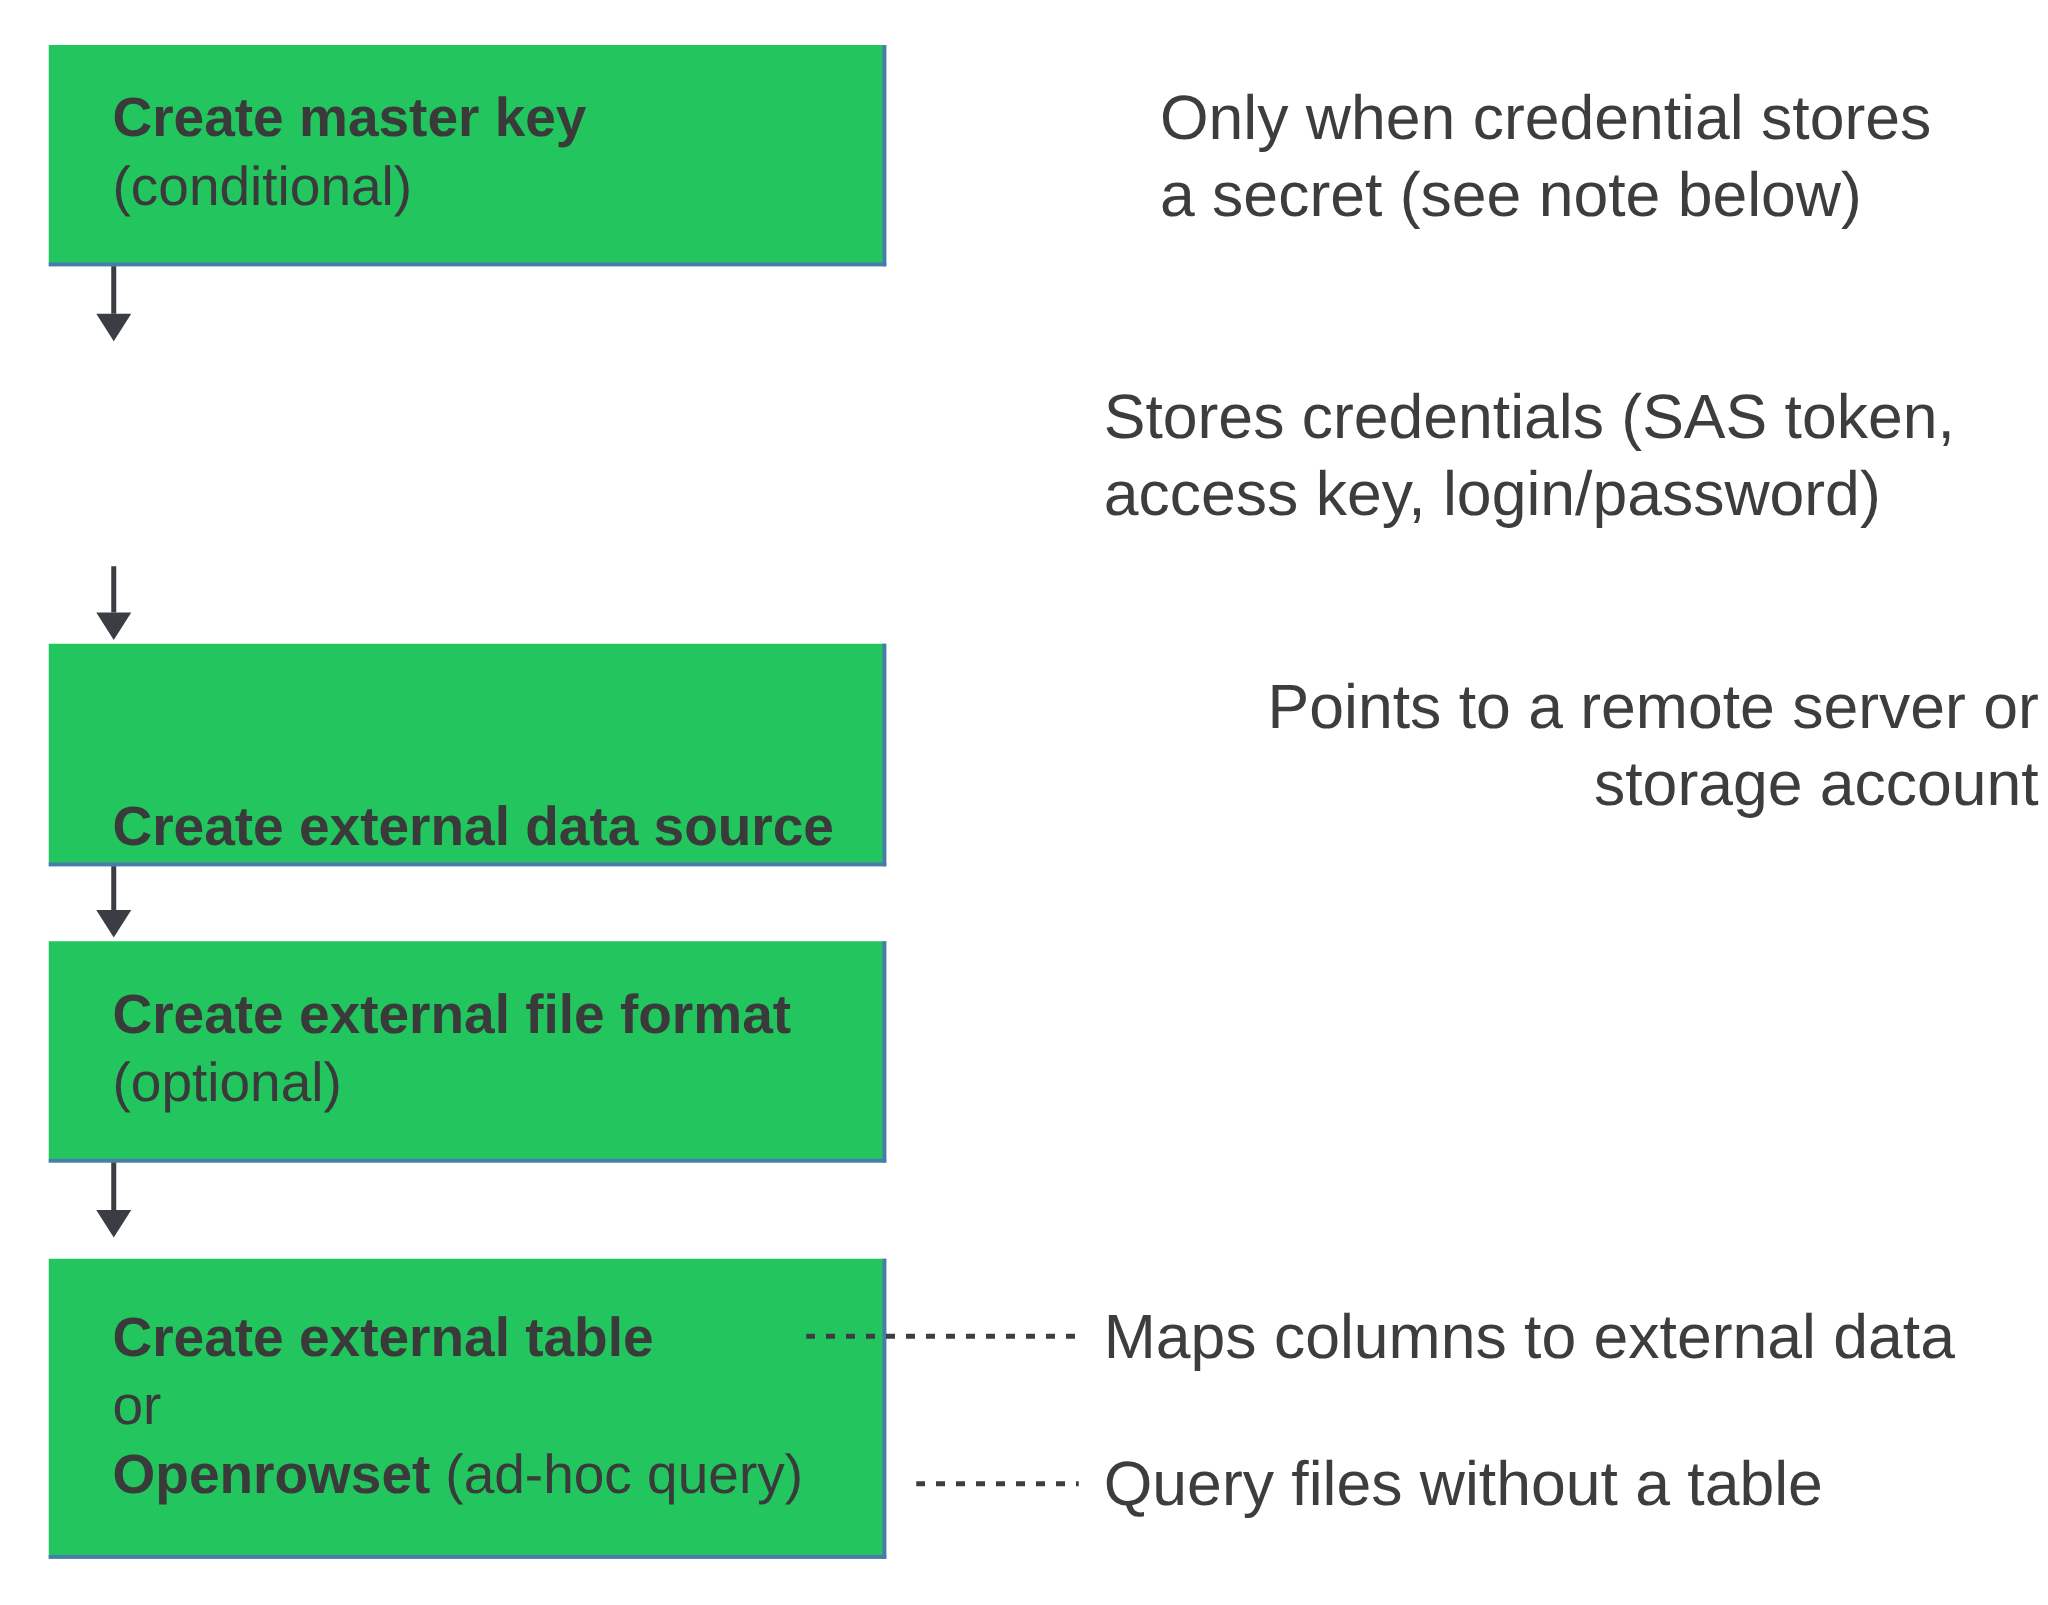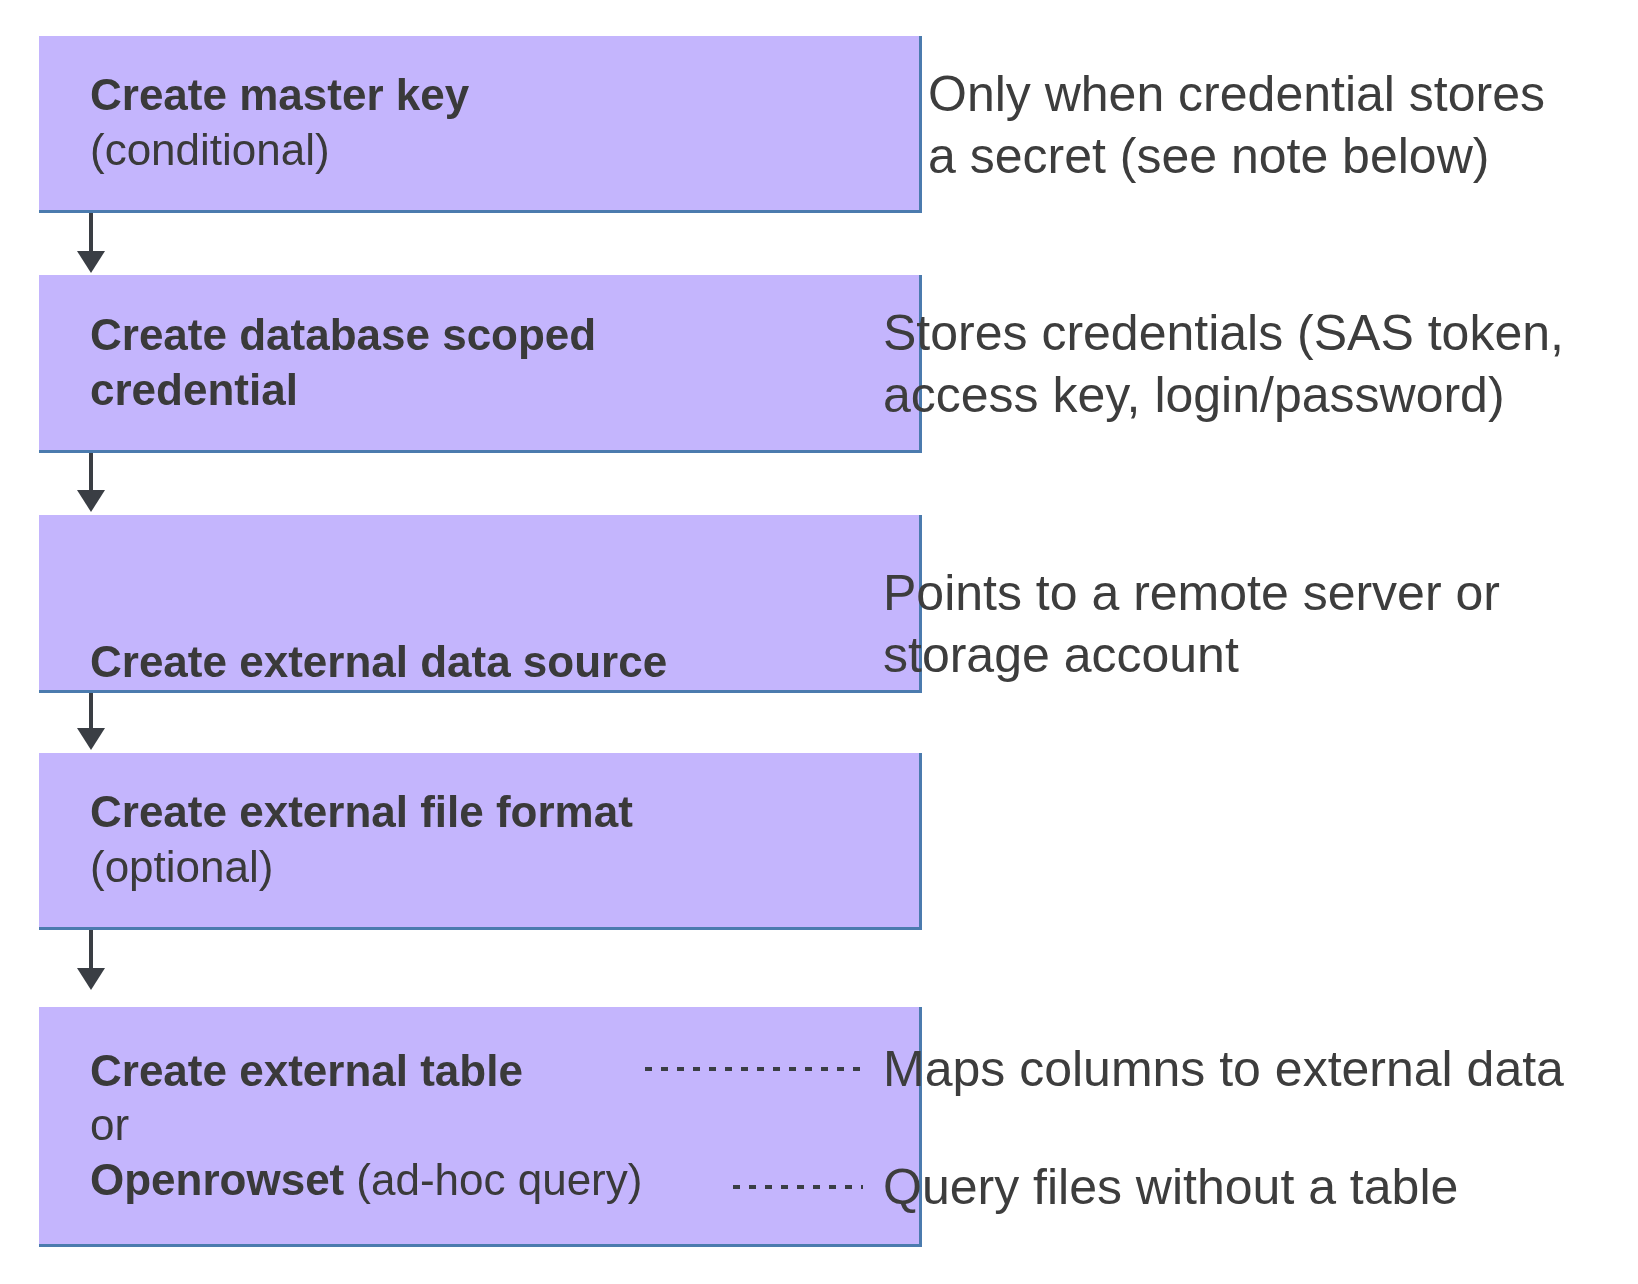--- a/index.html
+++ b/index.html
@@ -12,23 +12,23 @@
     position: relative;
     width: 1638px;
     height: 1284px;
     background: #ffffff;
     overflow: hidden;
   }
   
   .box {
     position: absolute;
     left: 39px;
-    width: 883px;
+    width: 670px;
     box-sizing: border-box;
-    background: #c4b5fd;
+    background: #22c55e;
     border-right: 3px solid #4b7bae;
     border-bottom: 3px solid #4b7bae;
     display: flex;
     flex-direction: column;
     justify-content: center;
     padding-left: 51px;
     color: #3a3a3a;
     font-size: 44px;
     line-height: 1.24;
   }
@@ -71,21 +71,21 @@
     left: 883px;
     width: 748px;
     transform: translateY(-50%);
     color: #3d3d3d;
     font-size: 50px;
     line-height: 1.24;
     white-space: pre-line;
   }
   #ann-1 { top: 125px; margin-left: 45px; }
   #ann-2 { top: 364px; }
-  #ann-3 { top: 624px; }
+  #ann-3 { top: 596px; text-align: right; }
   #ann-4 { top: 841px; }
   #ann-5a { top: 1069px; }
   #ann-5b { top: 1187px; }
   
   .dash {
     position: absolute;
     height: 4px;
     background: repeating-linear-gradient(90deg, #3a3e44 0 7px, transparent 7px 16px);
     z-index: 2;
   }
@@ -102,24 +102,20 @@
     <div class="note">(conditional)</div>
   </div>
   <div class="ann" id="ann-1">Only when credential stores
 a secret (see note below)</div>
 
   <div class="arrow" id="arrow-1">
     <div class="arrow-line"></div>
     <div class="arrow-head"></div>
   </div>
 
-  <div class="box" id="box-2">
-    <div class="title">Create database scoped
-credential</div>
-  </div>
   <div class="ann" id="ann-2">Stores credentials (SAS token,
 access key, login/password)</div>
 
   <div class="arrow" id="arrow-2">
     <div class="arrow-line"></div>
     <div class="arrow-head"></div>
   </div>
 
   <div class="box" id="box-3">
     <div class="title">Create external data source</div>

